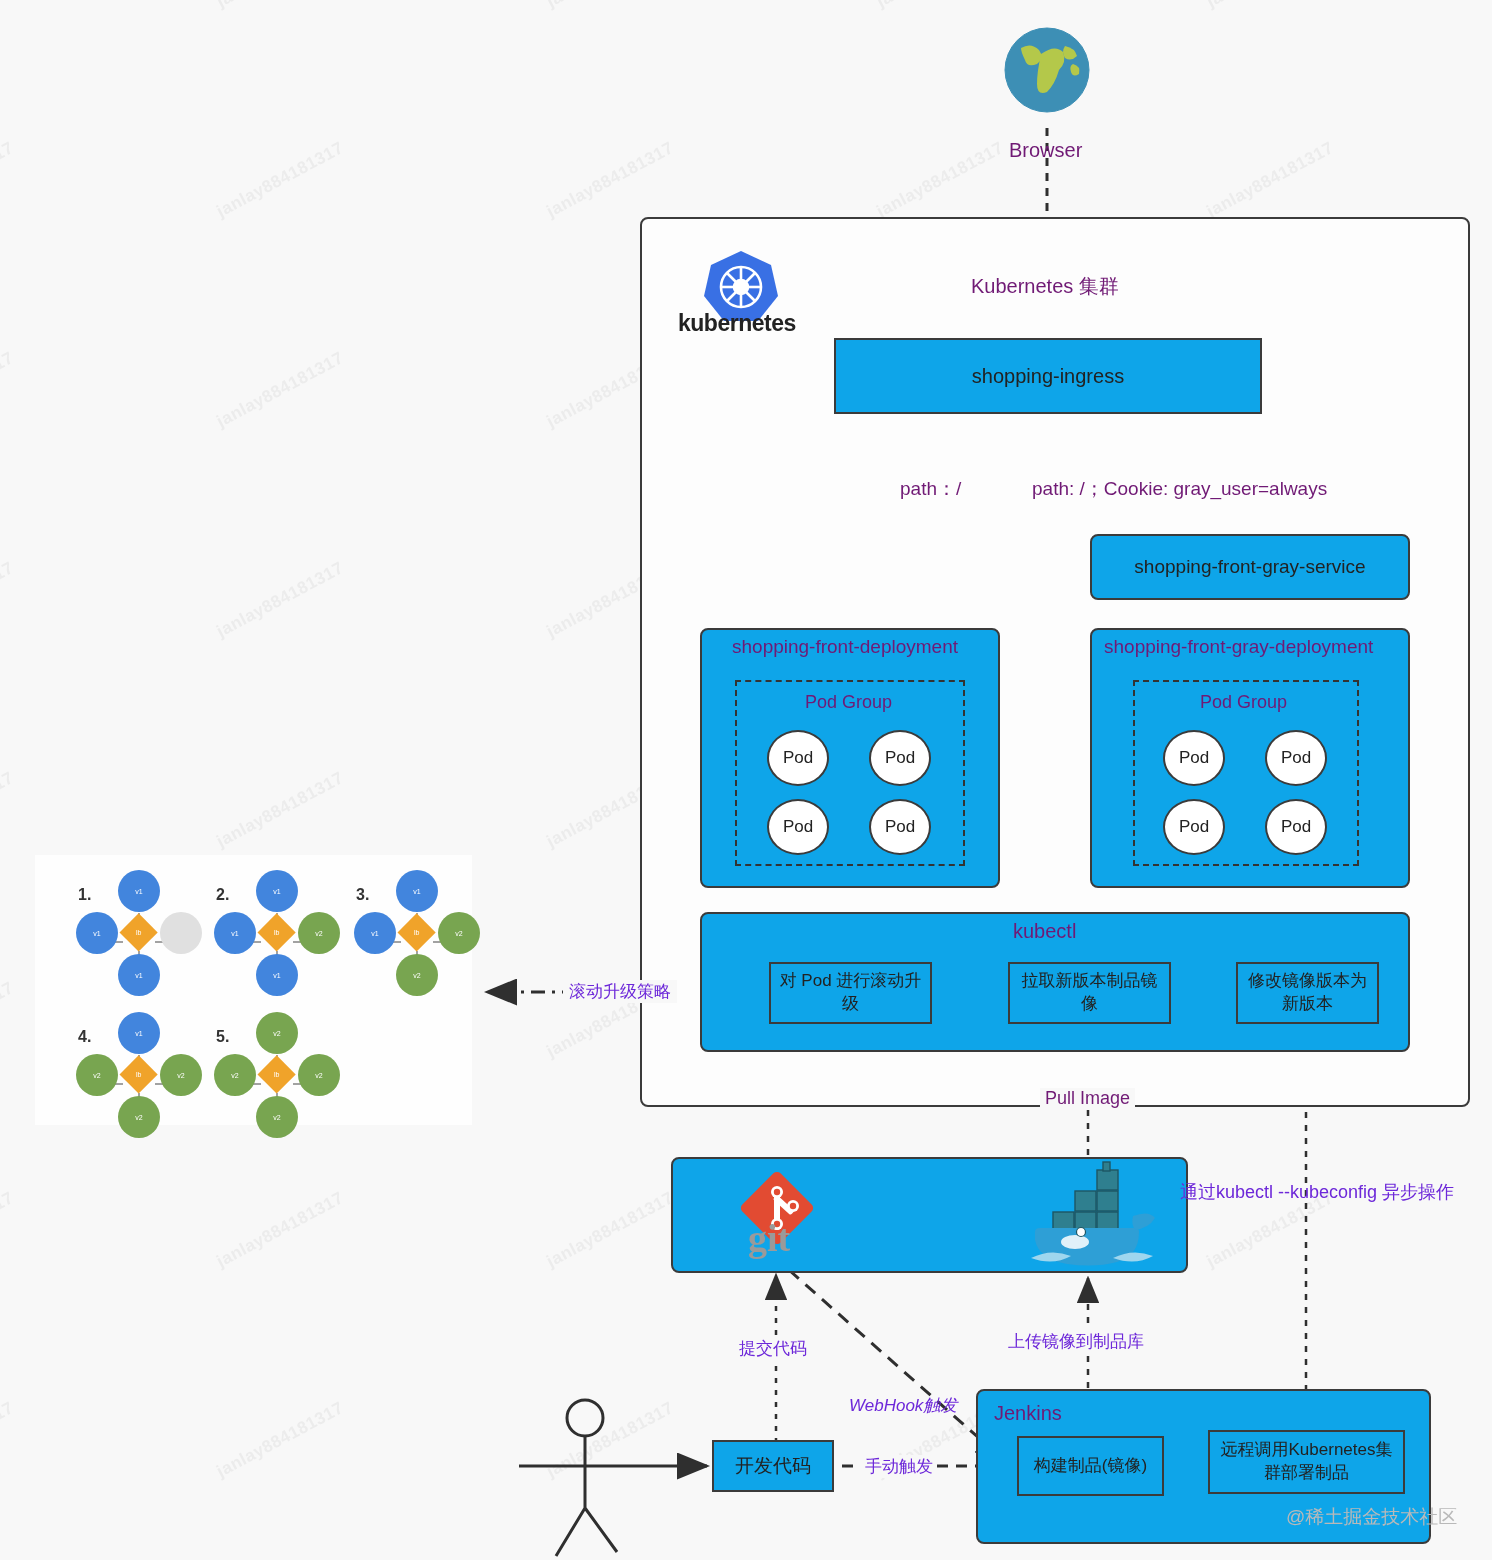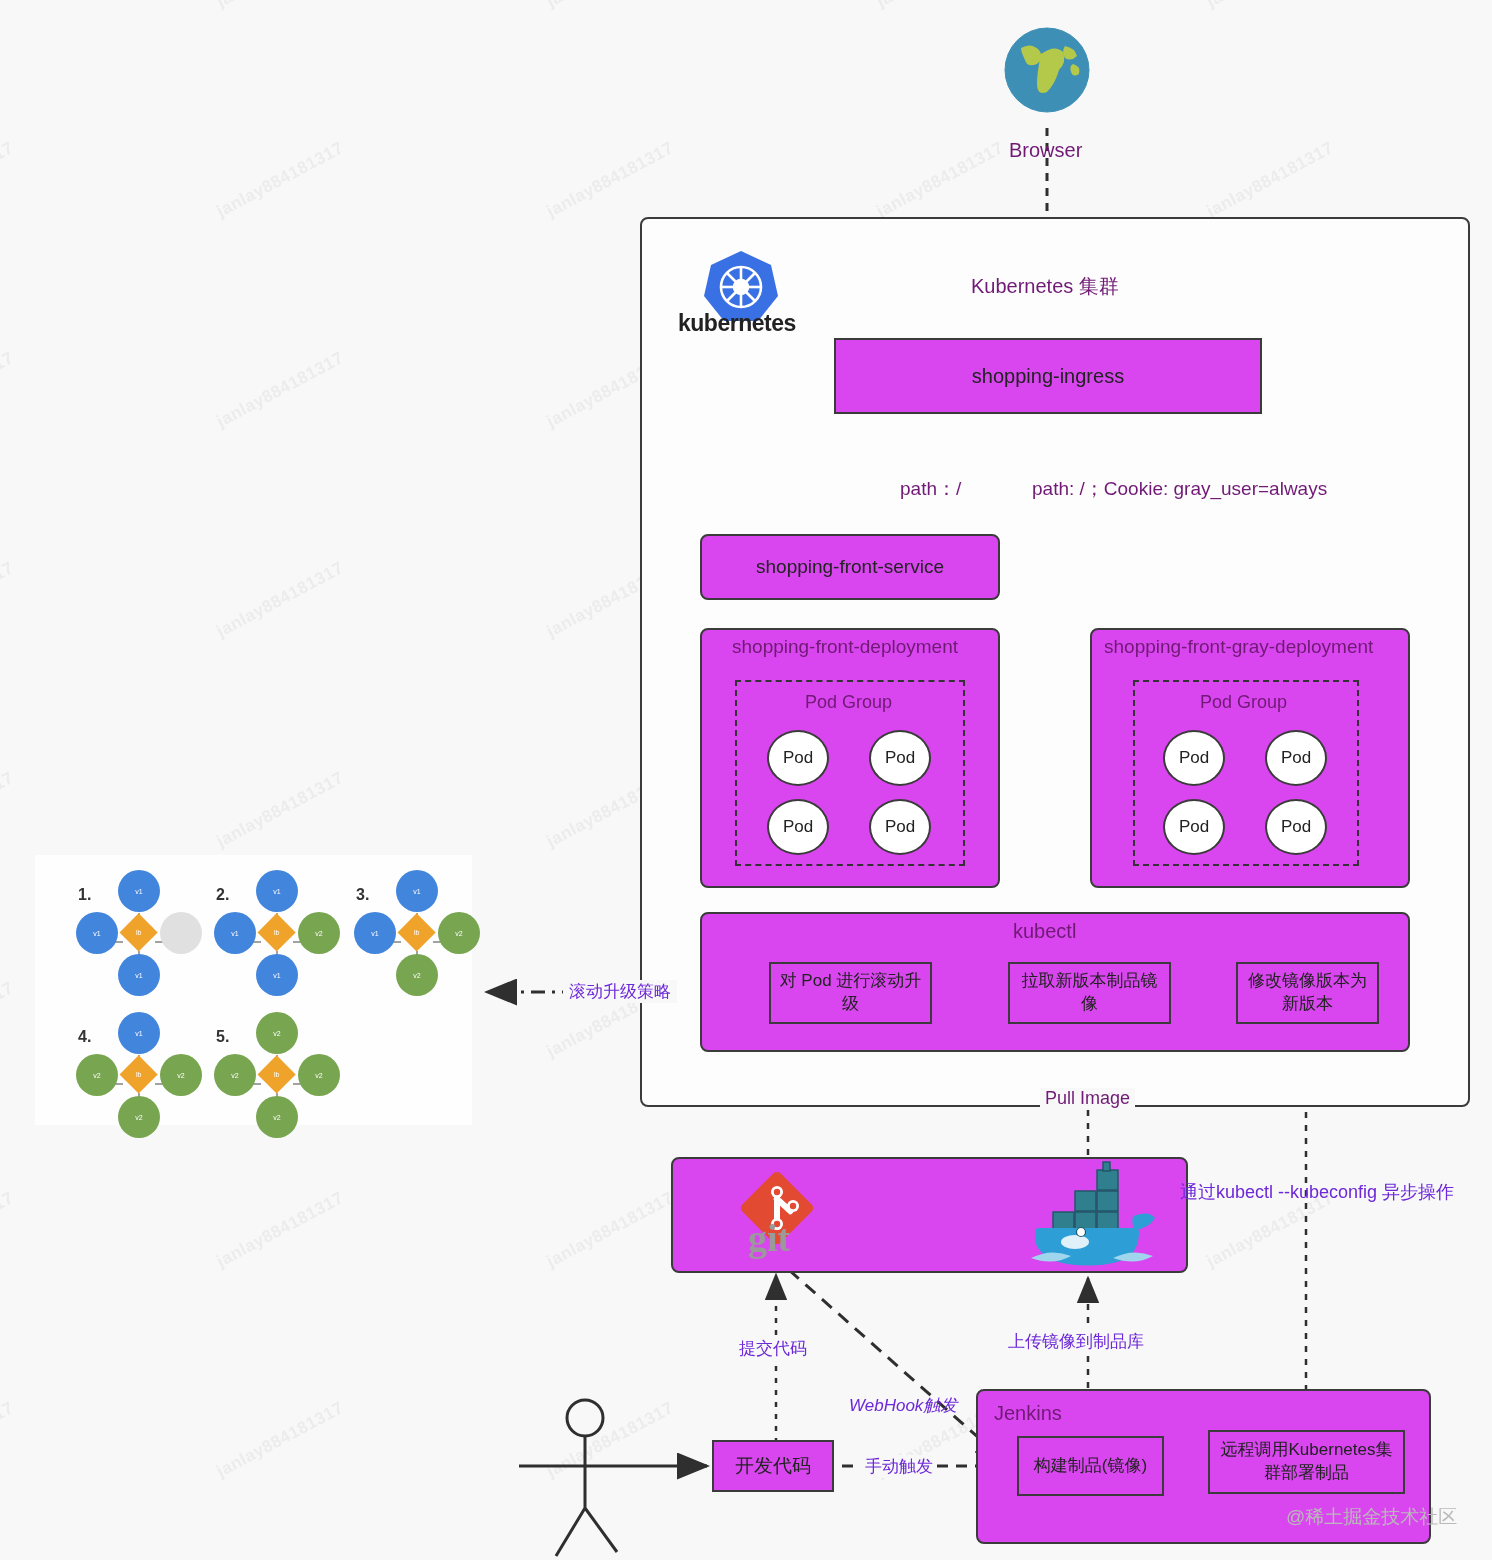--- a/index.html
+++ b/index.html
@@ -15,21 +15,21 @@
   .wm{
     position:absolute;color:#ececec;font-size:17px;
     transform:rotate(-28deg);white-space:nowrap;
     user-select:none;pointer-events:none;font-weight:600;
     letter-spacing:.5px;
   }
 
   
   .box{
     position:absolute;box-sizing:border-box;
-    border:2px solid #3b3b3b;background:#d946ef;
+    border:2px solid #3b3b3b;background:#0ea5e9;
     display:flex;align-items:center;justify-content:center;
     text-align:center;line-height:1.35;
   }
   .box.rounded{border-radius:8px;}
   .box.dashed{border:2px dashed #333;}
   .plain{position:absolute;white-space:nowrap;}
 
   .lbl{position:absolute;white-space:nowrap;font-size:19px;color:#701a75;}
   .lbl-cn{position:absolute;white-space:nowrap;font-size:17px;color:#6d28d9;}
 
@@ -191,22 +191,22 @@
       </g>
     </svg>
   </div>
   <div class="kube-word" style="left:678px;top:310px;">kubernetes</div>
 
   <div class="box" style="left:834px;top:338px;width:428px;height:76px;font-size:20px;">shopping-ingress</div>
 
   <div class="lbl" style="left:900px;top:476px;">path：/</div>
   <div class="lbl" style="left:1032px;top:476px;">path: /；Cookie: gray_user=always</div>
 
-  <div class="box rounded" style="left:700px;top:534px;width:300px;height:66px;font-size:19px;">shopping-front-service</div>
-
+
+  <div class="box rounded" style="left:1090px;top:534px;width:320px;height:66px;font-size:19px;">shopping-front-gray-service</div>
 
   <div class="box rounded" style="left:700px;top:628px;width:300px;height:260px;align-items:flex-start;"></div>
   <div class="lbl" style="left:732px;top:636px;font-size:19px;">shopping-front-deployment</div>
   <div class="box dashed" style="left:735px;top:680px;width:230px;height:186px;align-items:flex-start;background:transparent;"></div>
   <div class="lbl" style="left:805px;top:692px;font-size:18px;">Pod Group</div>
   <div class="pod" style="left:767px;top:730px;width:62px;height:56px;">Pod</div>
   <div class="pod" style="left:869px;top:730px;width:62px;height:56px;">Pod</div>
   <div class="pod" style="left:767px;top:799px;width:62px;height:56px;">Pod</div>
   <div class="pod" style="left:869px;top:799px;width:62px;height:56px;">Pod</div>
 

